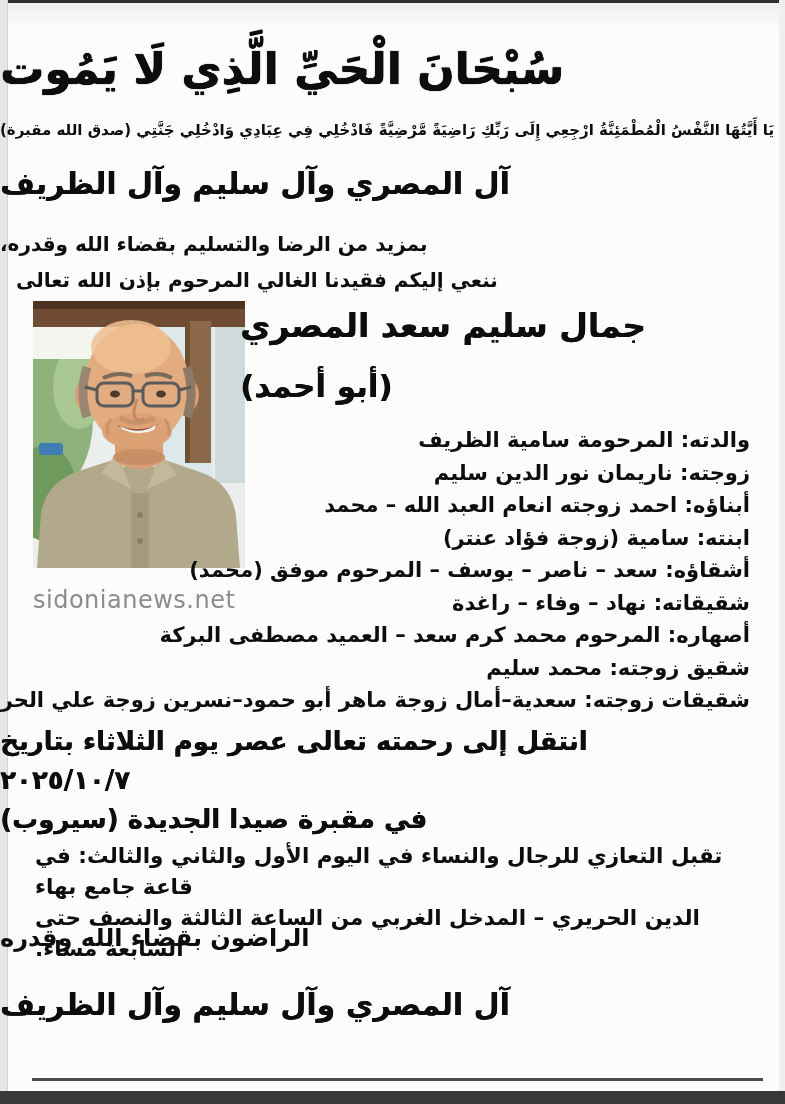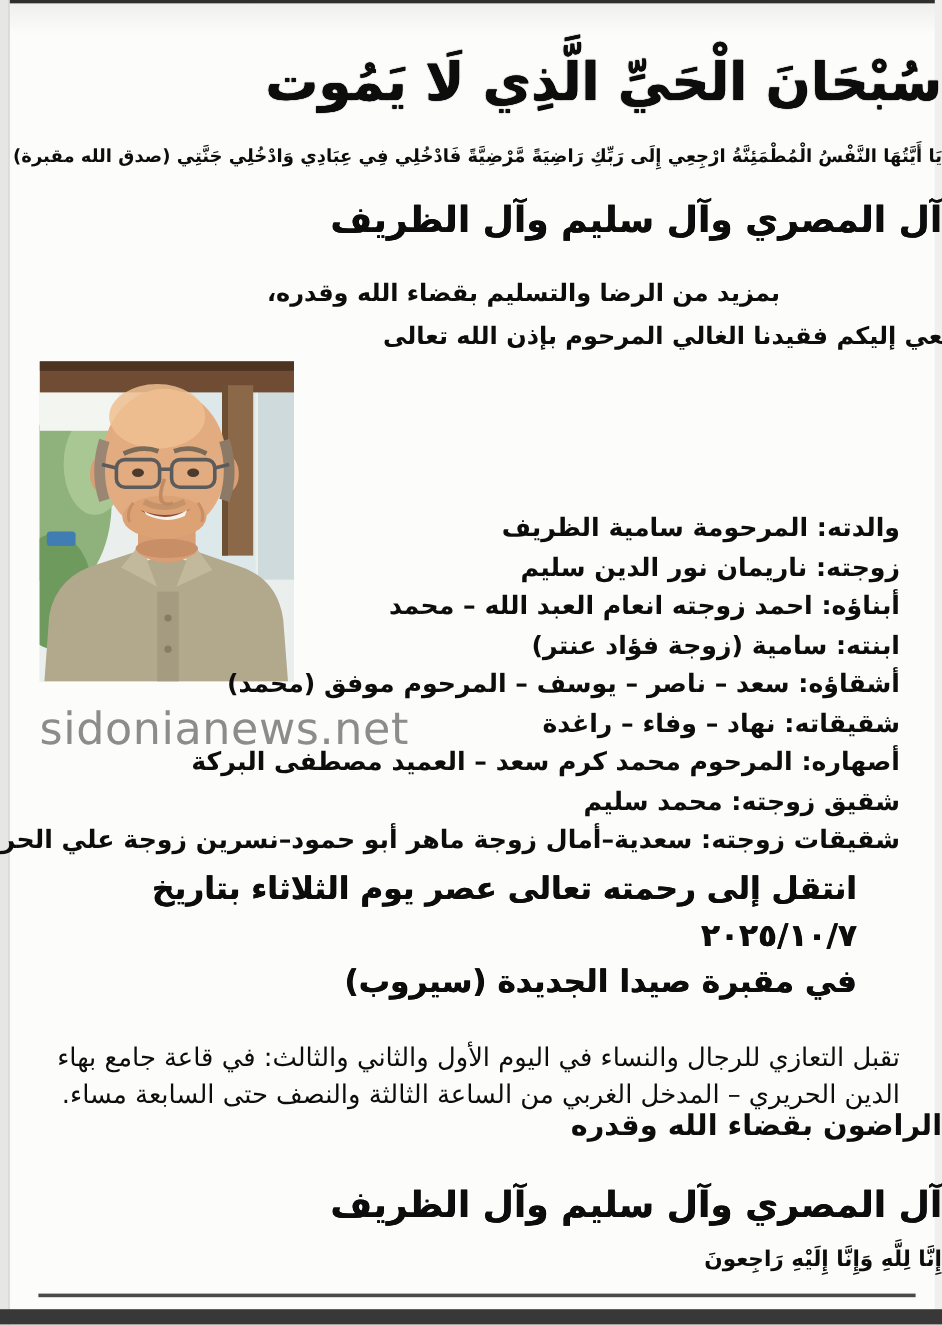--- a/index.html
+++ b/index.html
@@ -13,21 +13,21 @@
   }
   
   .top-bar{position:absolute;top:0;left:0;width:785px;height:3px;background:#2e2e2e;}
   .top-shade{position:absolute;top:3px;left:0;width:785px;height:26px;background:linear-gradient(#efefee,#fcfcfb);}
   .left-edge{position:absolute;top:0;left:0;width:7px;height:1104px;background:#e6e6e4;border-right:1px solid #d2d2cf;}
   .right-edge{position:absolute;top:0;right:0;width:6px;height:1104px;background:#efefed;}
   .divider{position:absolute;top:1078px;left:32px;width:731px;height:3px;background:#4a4a4a;}
   .bottom-bar{position:absolute;top:1091px;left:0;width:785px;height:13px;background:#383838;}
 
   .ar{direction:rtl;unicode-bidi:embed;}
-  .center{text-align:right;}
+  .center{text-align:left;}
   .abs{position:absolute;}
 
   .calligraphy{
     top:26px;left:0;width:785px;
     font-size:44px;font-weight:bold;line-height:86px;
     letter-spacing:-1px;
     text-shadow:0 0 1px #000, 0.4px 0.4px 0 #000;
   }
   .verse{
     top:112px;left:0;width:785px;
@@ -59,33 +59,33 @@
 
   .details{
     top:424px;right:35px;
     text-align:right;
     font-size:21px;font-weight:bold;line-height:32.5px;
   }
   .details div{white-space:nowrap;}
 
   .watermark{
     top:586px;left:33px;
-    font-size:37px;color:#8c8c8c;
+    font-size:24px;color:#8c8c8c;
     letter-spacing:0.5px;
     direction:ltr;
   }
 
   .burial{
     top:722px;left:0;width:714px;
     font-size:26px;font-weight:bold;line-height:39px;
     text-shadow:0.4px 0 0 #000;
   }
   .condolences{
-    top:866px;left:35px;width:715px;
-    font-size:21.5px;font-weight:normal;line-height:31px;
+    top:840px;left:35px;width:715px;
+    font-size:21.5px;font-weight:bold;line-height:31px;
   }
   .acceptance{top:920px;left:0;width:785px;font-size:24px;font-weight:bold;line-height:36px;}
   .closing-families{top:982px;left:0;width:785px;font-size:30px;font-weight:bold;line-height:46px;text-shadow:0.3px 0 0 #000;}
   .istirja{top:1032px;left:0;width:785px;font-size:18px;font-weight:bold;line-height:36px;}
 </style>
 </head>
 <body>
 
 <div id="page">
 
@@ -156,20 +156,22 @@
       <path d="M104,98 q-5,14 -2,19 q4,4 9,1" stroke="#c08a62" stroke-width="3" fill="none"></path>
 
       <path d="M87,117 q17,9 34,0" stroke="#bb8c66" stroke-width="5" fill="none" opacity="0.7"></path>
       <path d="M84,124 q20,15 42,-1 q-20,10 -42,1 Z" fill="#8c4a3a"></path>
       <path d="M87,125 q19,10 36,-1 l-2,5 q-16,7 -32,-1 Z" fill="#f6f3ea"></path>
       <path d="M78,118 q-6,8 -3,16" stroke="#c88e66" stroke-width="2.5" fill="none"></path>
       <path d="M132,118 q6,8 3,16" stroke="#c88e66" stroke-width="2.5" fill="none"></path>
     </svg>
   </div>
 
+  <div class="abs ar center deceased-name">جمال سليم سعد المصري</div>
+  <div class="abs ar center kunya">(أبو أحمد)</div>
 
   <div class="abs ar details">
     <div>والدته: المرحومة سامية الظريف</div>
     <div>زوجته: ناريمان نور الدين سليم</div>
     <div>أبناؤه: احمد زوجته انعام العبد الله – محمد</div>
     <div>ابنته: سامية (زوجة فؤاد عنتر)</div>
     <div>أشقاؤه: سعد – ناصر – يوسف – المرحوم موفق (محمد)</div>
     <div>شقيقاته: نهاد – وفاء – راغدة</div>
     <div>أصهاره: المرحوم محمد كرم سعد – العميد مصطفى البركة</div>
     <div>شقيق زوجته: محمد سليم</div>
@@ -183,18 +185,17 @@
     <div>في مقبرة صيدا الجديدة (سيروب)</div>
   </div>
 
   <div class="abs ar center condolences">
     <div>تقبل التعازي للرجال والنساء في اليوم الأول والثاني والثالث: في قاعة جامع بهاء</div>
     <div>الدين الحريري – المدخل الغربي من الساعة الثالثة والنصف حتى السابعة مساء.</div>
   </div>
 
   <div class="abs ar center acceptance">الراضون بقضاء الله وقدره</div>
   <div class="abs ar center closing-families">آل المصري وآل سليم وآل الظريف</div>
-  <div class="abs ar center istirja">إِنَّا لِلَّهِ وَإِنَّا إِلَيْهِ رَاجِعونَ</div>
 
   <div class="divider"></div>
   <div class="bottom-bar"></div>
 
 </div>
 
 </body></html>

